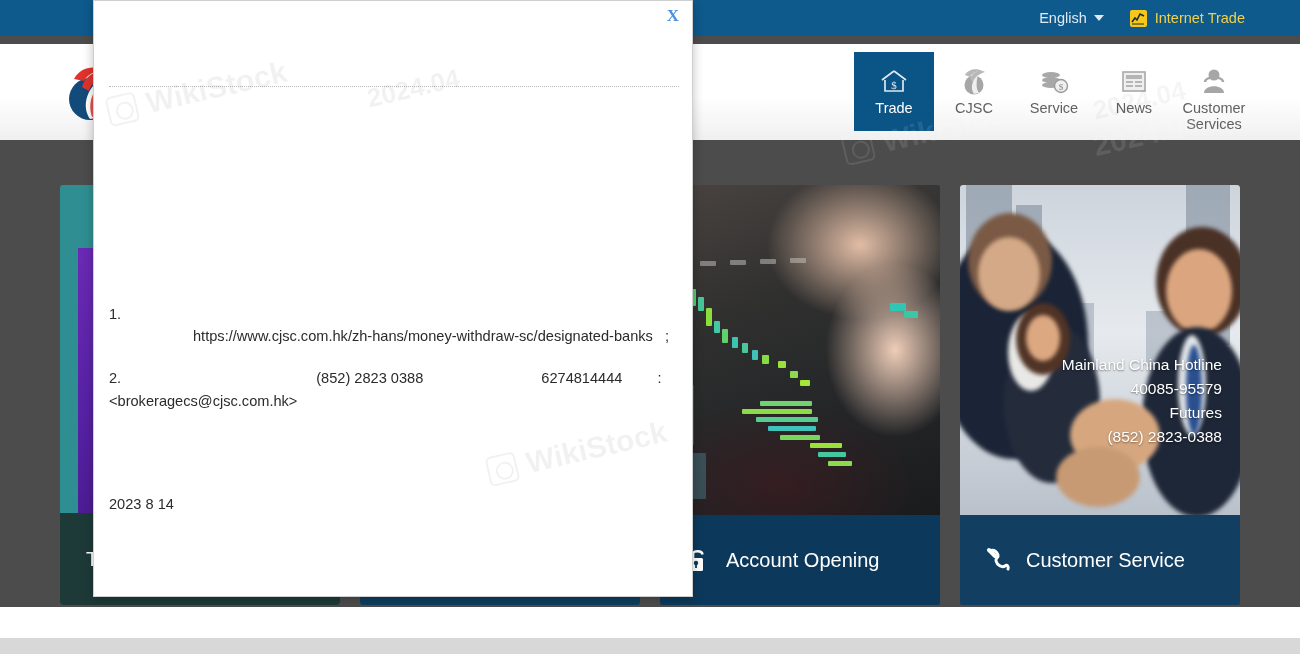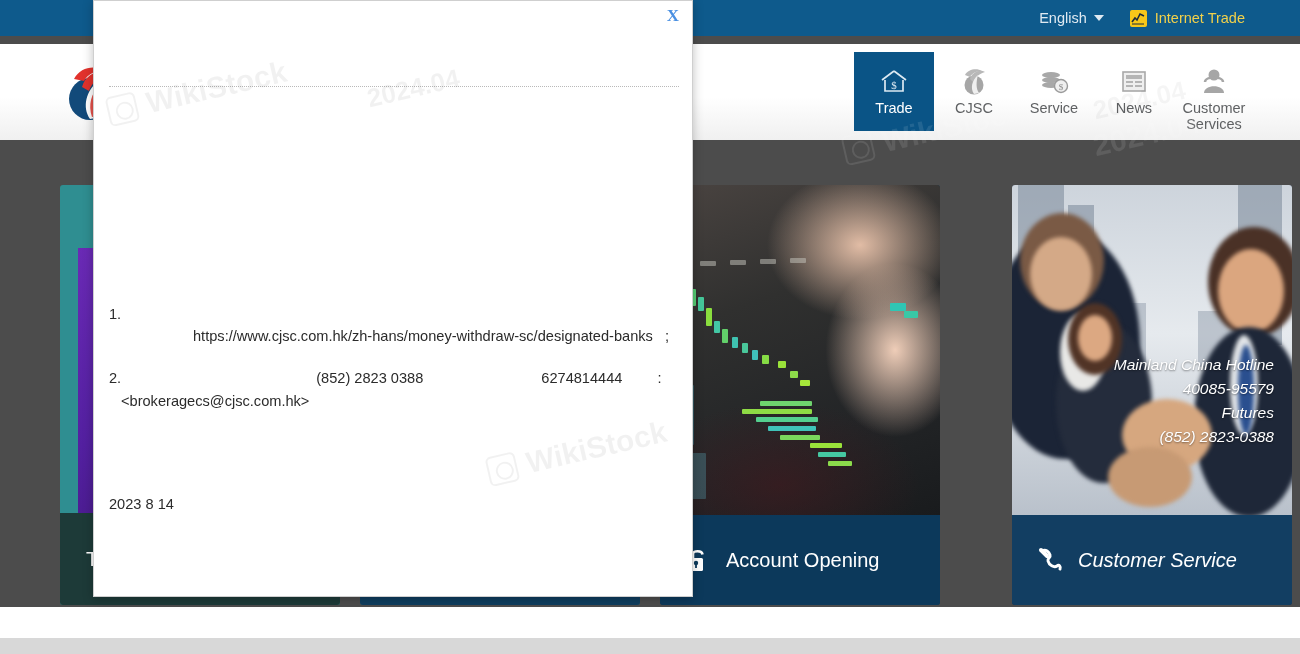--- a/index.html
+++ b/index.html
@@ -64,21 +64,21 @@
     background: #4c4c4c;
   }
 
   .card {
     position: absolute; top: 45px; width: 280px; height: 420px;
     border-radius: 3px; overflow: hidden;
   }
   .card-a { left: 60px; background: #2f8e91; }
   .card-b { left: 360px; background: #2b6470; }
   .card-c { left: 660px; background: #15354a; }
-  .card-d { left: 1012px; background: #1d2b42; font-style: italic; }
+  .card-d { left: 960px; background: #1d2b42; }
 
   
   .art-a-inner {
     position: absolute; left: 18px; top: 63px; width: 200px; height: 330px;
     background: linear-gradient(150deg, #6a2ab5 0%, #5320a0 45%, #3b1470 100%);
   }
   .art-a-dev {
     position: absolute; left: 80px; top: 90px; width: 110px; height: 250px;
     background: linear-gradient(120deg, #cfd8e2 0%, #aab6c4 50%, #d9d2cb 100%);
     border-radius: 60px 8px 0 0;
@@ -164,21 +164,21 @@
     border-top: 1px dotted #b9b9b9;
   }
   .modal-body {
     position: absolute; left: 15px; top: 100px; right: 14px; bottom: 10px;
     font-size: 14.6px; color: #2b2b2b; line-height: 22px;
   }
   .mb-block { position: absolute; left: 0; right: 0; }
   .mb-1 { top: 202px; }
   .mb-1-url { top: 224px; padding-left: 84px; }
   .mb-2 { top: 266px; display: flex; }
-  .mb-email { top: 289px; margin-left: 12px; }
+  .mb-email { top: 289px; }
   .mb-date { top: 392px; }
   .sp-a { display: inline-block; width: 195px; }
   .sp-b { display: inline-block; width: 118px; }
   .sp-c { display: inline-block; width: 35px; }
   .sp-d { display: inline-block; width: 12px; }
 
   
   .wm {
     position: absolute; pointer-events: none; user-select: none;
     color: rgba(0,0,0,.055); font-weight: bold; white-space: nowrap;

